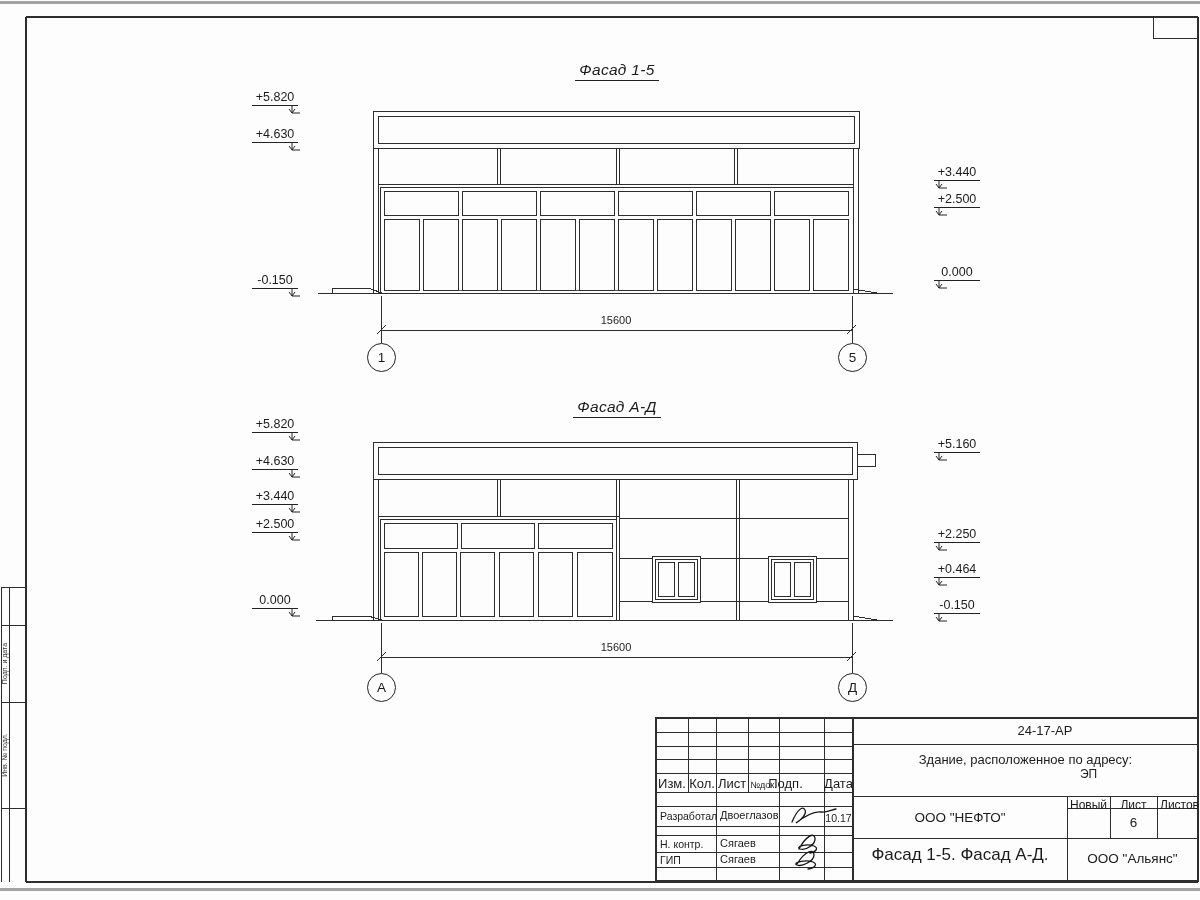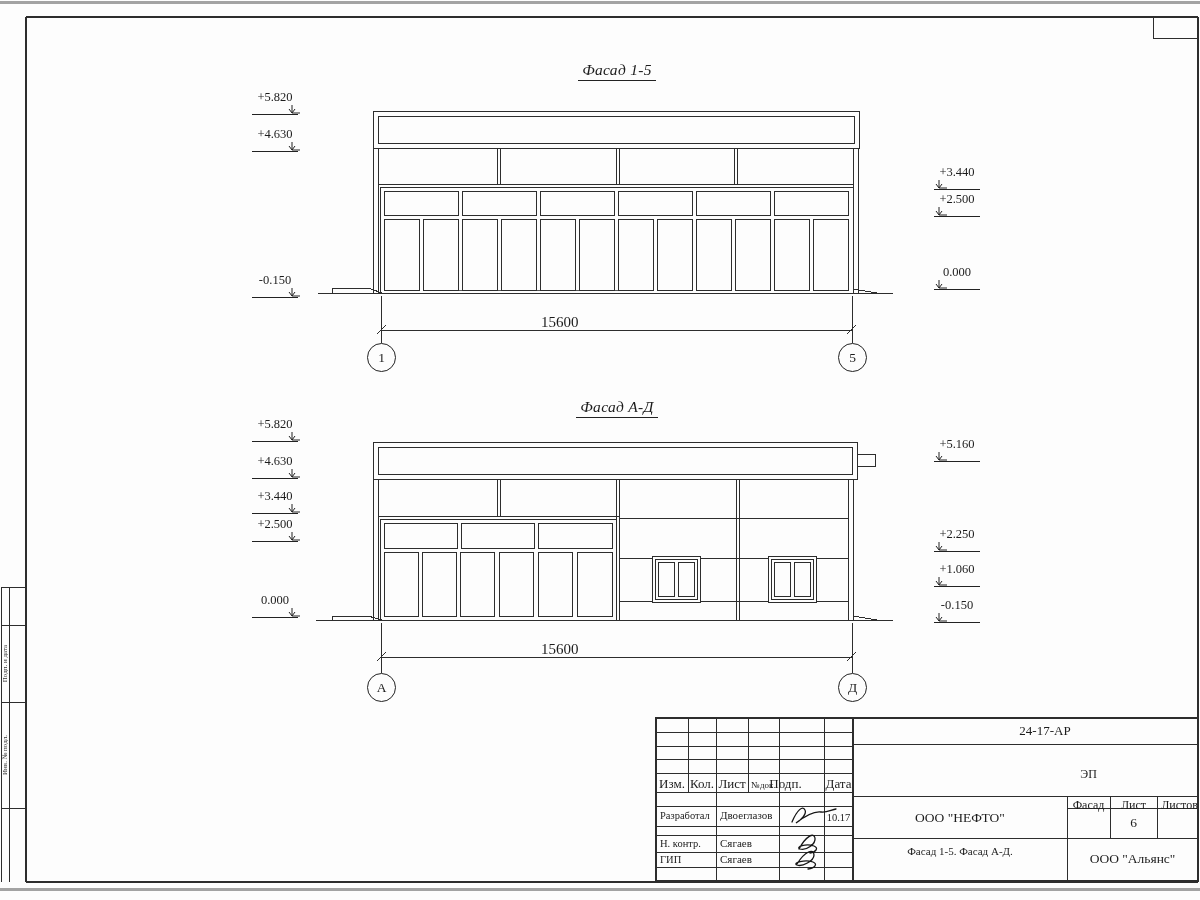--- a/index.html
+++ b/index.html
@@ -1,30 +1,30 @@
 <!DOCTYPE html>
 <html><head>
 <meta charset="utf-8">
 <style>
   html,body{margin:0;padding:0;background:#fff;}
   .sheet{position:relative;width:1200px;height:900px;background:#fdfdfd;overflow:hidden;
-         font-family:Liberation Serif, serif;color:#1c1c1c;}
+         font-family:Liberation Sans, sans-serif;color:#1c1c1c;}
   .edge{position:absolute;left:0;width:1200px;height:3px;background:#a3a3a3;}
   svg.lines{position:absolute;left:0;top:0;}
   .c{text-align:center;}
   .ftitle{position:absolute;left:517px;width:200px;text-align:center;font-style:italic;
           font-size:15.5px;font-weight:500;letter-spacing:.3px;}
   .ftitle span{border-bottom:1.2px solid #222;padding:0 4px 2px;}
   .elev{position:absolute;width:46px;}
   .elev .val{display:block;font-size:12.5px;line-height:13px;text-align:center;
-             border-bottom:1.1px solid #222;padding-bottom:10px;}
+             border-bottom:1.1px solid #222;padding-bottom:1px;}
   .elev svg{position:absolute;top:14px;}
   .elev.ar-r svg{right:-2px;}
   .elev.ar-l svg{left:-2px;}
-  .dim{position:absolute;width:150px;text-align:left;font-size:15px;}
+  .dim{position:absolute;width:150px;text-align:center;font-size:11px;}
   .axis{position:absolute;width:27px;height:27px;border:1.3px solid #222;border-radius:50%;
         display:flex;align-items:center;justify-content:center;font-size:13.5px;background:#fdfdfd;}
   .tb{position:absolute;font-size:13px;}
   .tb.small{font-size:10.5px;}
   .tb.tiny{font-size:9px;}
   .vtext{position:absolute;transform:rotate(-90deg);transform-origin:left top;
          font-size:7px;color:#333;white-space:nowrap;text-align:center;}
 </style>
 </head>
 <body>
@@ -268,21 +268,21 @@
         <path d="M7 0 V8 M4 4 L7 8 L10 4 M7 8 H15" stroke="#222" fill="none"></path>
       </svg>
   </div>
   <div class="elev ar-l" style="left:934px;top:528px">
     <span class="val">+2.250</span>
     <svg width="15" height="10" viewBox="0 0 15 10">
         <path d="M7 0 V8 M4 4 L7 8 L10 4 M7 8 H15" stroke="#222" fill="none"></path>
       </svg>
   </div>
   <div class="elev ar-l" style="left:934px;top:563px">
-    <span class="val">+1.060</span>
+    <span class="val">+0.464</span>
     <svg width="15" height="10" viewBox="0 0 15 10">
         <path d="M7 0 V8 M4 4 L7 8 L10 4 M7 8 H15" stroke="#222" fill="none"></path>
       </svg>
   </div>
   <div class="elev ar-l" style="left:934px;top:599px">
     <span class="val">-0.150</span>
     <svg width="15" height="10" viewBox="0 0 15 10">
         <path d="M7 0 V8 M4 4 L7 8 L10 4 M7 8 H15" stroke="#222" fill="none"></path>
       </svg>
   </div>
@@ -290,20 +290,21 @@
   <div class="dim" style="left:541px;top:314px">15600</div>
   <div class="dim" style="left:541px;top:641px">15600</div>
 
   <div class="axis" style="left:367px;top:343px">1</div>
   <div class="axis" style="left:838px;top:343px">5</div>
   <div class="axis" style="left:367px;top:673px">А</div>
   <div class="axis" style="left:838px;top:673px">Д</div>
 
   <div class="tb c" style="left:853px;top:723px;width:384px">24-17-АР</div>
   <div class="tb c" style="left:853px;top:751px;width:345px;line-height:17px">
+    <div>Здание, расположенное по адресу:</div>
   </div>
 
   <div class="tb c" style="left:656px;top:776px;width:32px">Изм.</div>
   <div class="tb c" style="left:688px;top:776px;width:28px">Кол.</div>
   <div class="tb c" style="left:716px;top:776px;width:32px">Лист</div>
   <div class="tb tiny c" style="left:748px;top:780px;width:31px">№док.</div>
   <div class="tb c" style="left:763px;top:776px;width:45px">Подп.</div>
   <div class="tb c" style="left:824px;top:776px;width:29px">Дата</div>
 
   <div class="tb small" style="left:660px;top:810px">Разработал</div>
@@ -311,25 +312,25 @@
   <div class="tb small c" style="left:824px;top:812px;width:29px">10.17</div>
 
   <div class="tb small" style="left:660px;top:838px">Н. контр.</div>
   <div class="tb small" style="left:720px;top:837px;font-size:11px">Сягаев</div>
 
   <div class="tb small" style="left:660px;top:854px">ГИП</div>
   <div class="tb small" style="left:720px;top:853px;font-size:11px">Сягаев</div>
 
   <div class="tb c" style="left:853px;top:810px;width:214px;font-size:13.5px">ООО "НЕФТО"</div>
 
-  <div class="tb c" style="left:1067px;top:798px;width:43px;font-size:12px">Фасад</div>
+  <div class="tb c" style="left:1067px;top:798px;width:43px;font-size:12px">Новый</div>
   <div class="tb c" style="left:1110px;top:798px;width:47px;font-size:12px">Лист</div>
   <div class="tb c" style="left:1157px;top:798px;width:45px;font-size:12px">Листов</div>
   <div class="tb c" style="left:1067px;top:767px;width:43px;font-size:12px">ЭП</div>
   <div class="tb c" style="left:1110px;top:815px;width:47px;font-size:13.5px">6</div>
 
-  <div class="tb c" style="left:853px;top:845px;width:214px;font-size:11px">Фасад 1-5. Фасад А-Д.</div>
+  <div class="tb c" style="left:853px;top:845px;width:214px;font-size:17px">Фасад 1-5. Фасад А-Д.</div>
   <div class="tb c" style="left:1067px;top:851px;width:131px;font-size:13.5px">ООО "Альянс"</div>
 
   <div class="vtext" style="left:1px;top:700px;width:73px">Подп. и дата</div>
   <div class="vtext" style="left:1px;top:806px;width:102px">Инв. № подл.</div>
 
 </div>
 
 </body></html>

